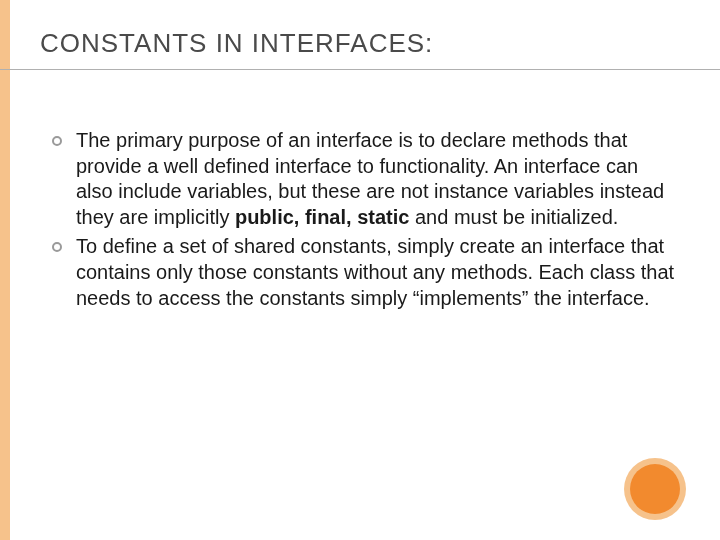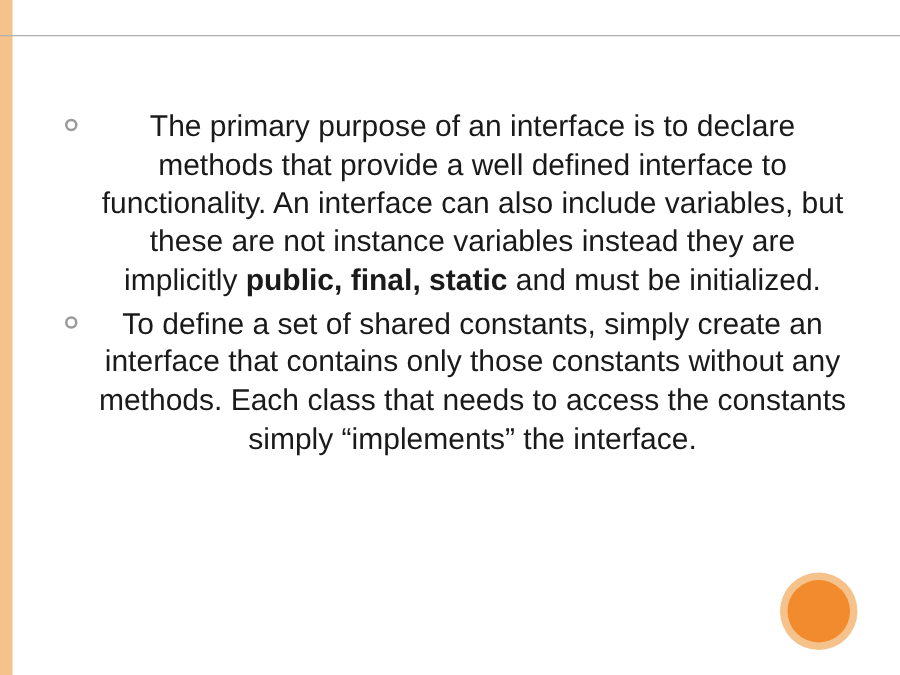--- a/index.html
+++ b/index.html
@@ -42,24 +42,23 @@
   .bullet-marker {
     flex: 0 0 auto;
     width: 10px;
     height: 10px;
     border: 2px solid #9a9a9a;
     border-radius: 50%;
     margin-top: 8px;
     margin-right: 14px;
   }
   .bullet-text {
-    font-size: 24px;
+    font-size: 20px;
     line-height: 1.28;
     color: #1a1a1a;
-    text-align: center;
   }
   .bold { font-weight: bold; }
   .left-bar {
     position: absolute;
     left: 0;
     top: 0;
     bottom: 0;
     width: 10px;
     background: #f6c28b;
   }
@@ -81,20 +80,21 @@
     border-radius: 50%;
     background: #f28a2e;
   }
 </style>
 </head>
 <body>
 
 <div class="left-bar"></div>
 
 <div class="slide">
+  <h1 class="title">CONSTANTS IN INTERFACES:</h1>
   <div class="title-underline"></div>
 
   <div class="content">
     <div class="bullet-item">
       <div class="bullet-marker"></div>
       <div class="bullet-text">
         <span>The primary purpose of an interface is to declare methods that provide a well defined interface to functionality. An interface can also include variables, but these are not instance variables instead they are implicitly </span><span class="bold">public, final, static</span><span> and must be initialized.</span>
       </div>
     </div>
     <div class="bullet-item">

